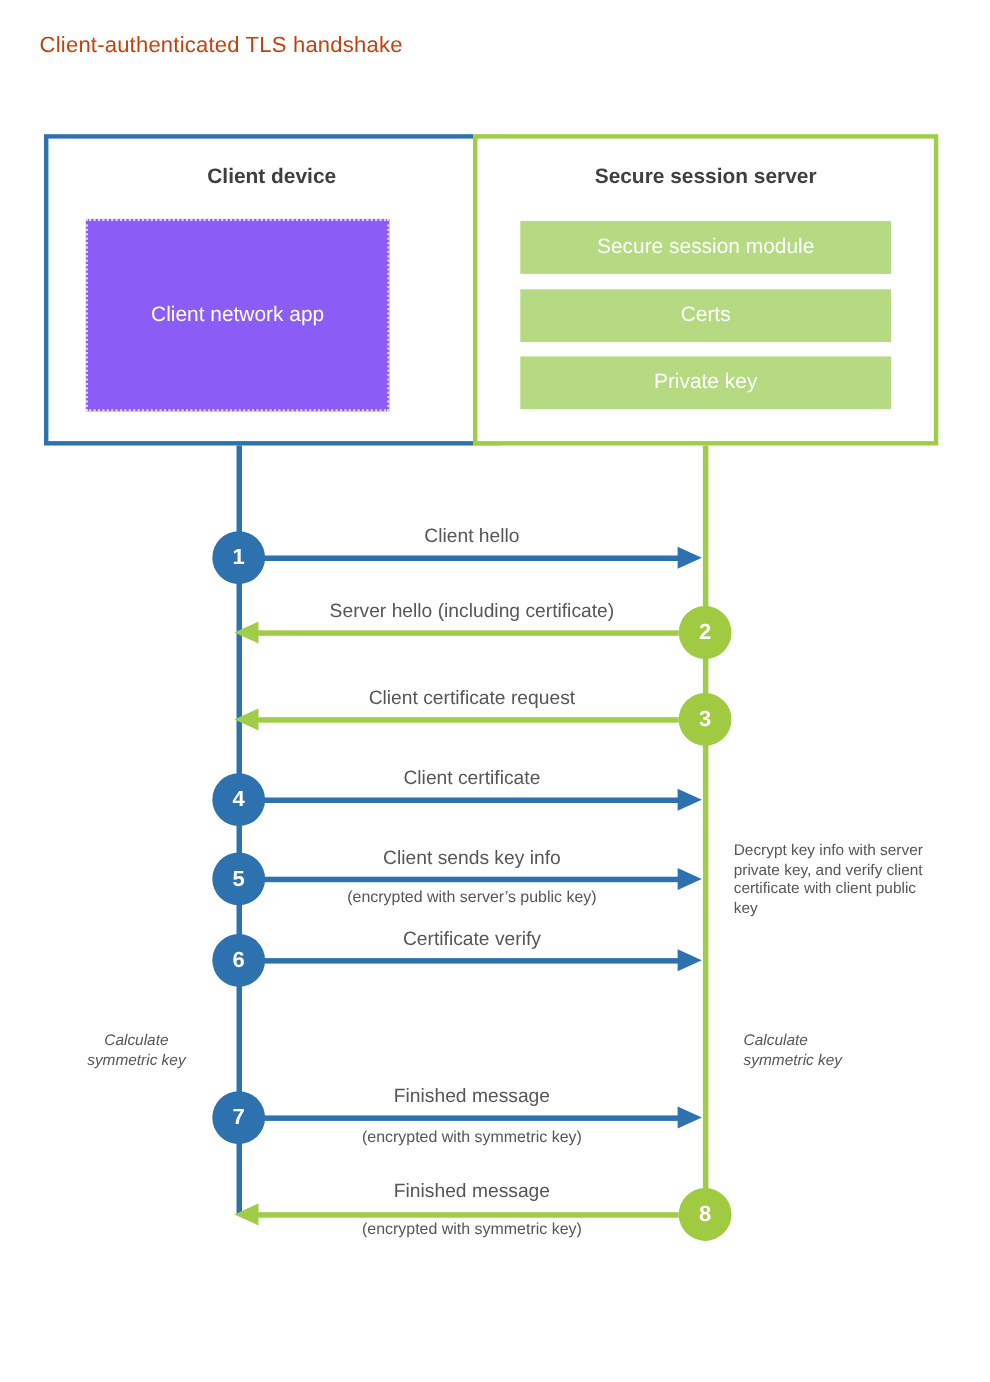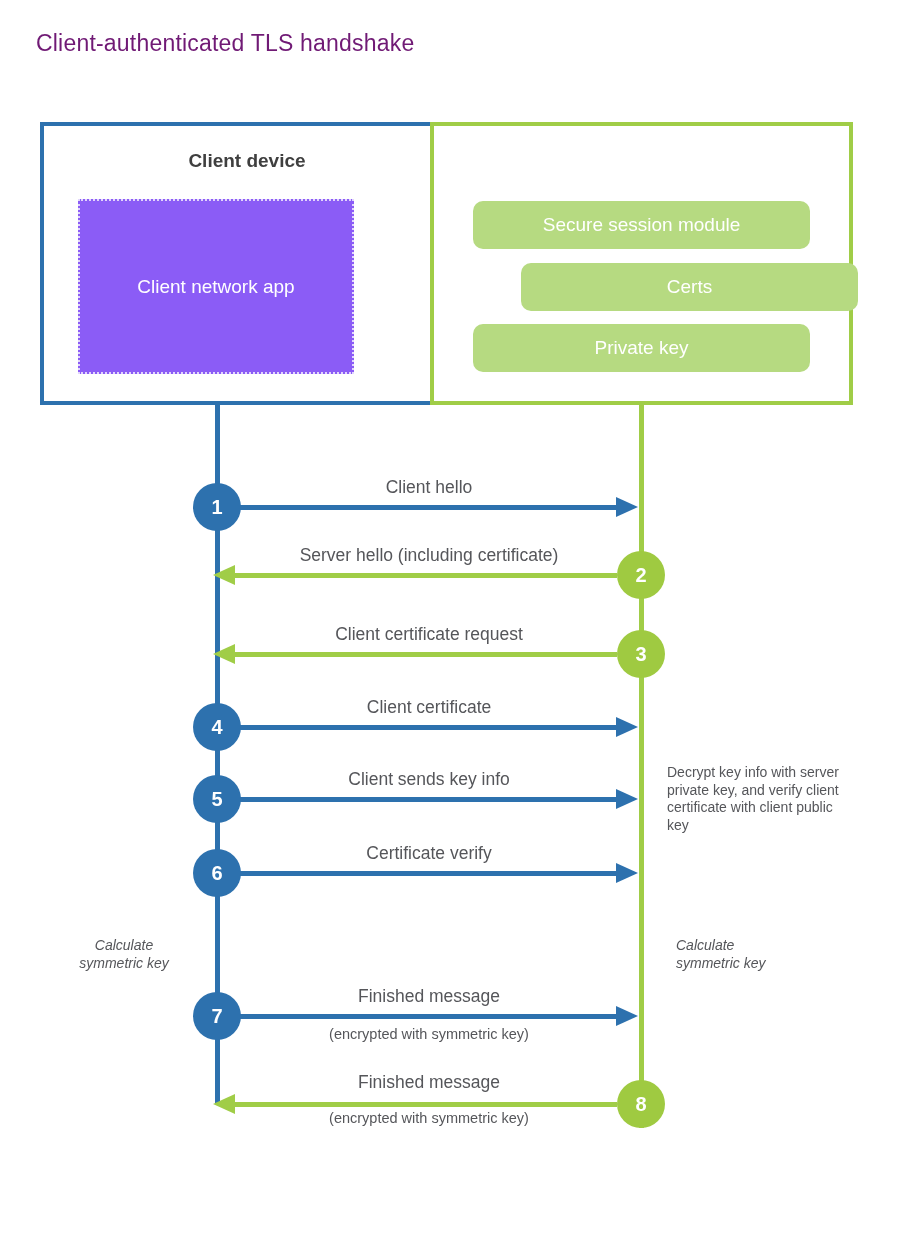--- a/index.html
+++ b/index.html
@@ -8,23 +8,23 @@
   .canvas {
     position: relative;
     width: 900px;
     height: 1256px;
     background: #ffffff;
     overflow: hidden;
   }
   .page-title {
     position: absolute;
     left: 36px; top: 30px;
-    font-size: 23px;
+    font-size: 20px;
     font-weight: 400;
-    color: #701a75;
+    color: #c2410c;
     letter-spacing: 0.2px;
   }
   
   .actor-box {
     position: absolute;
     top: 122px;
     height: 283px;
     background: #ffffff;
   }
   .client-box  { left: 40px;  width: 414px; border: 4px solid #2d71ae; }
@@ -55,24 +55,23 @@
   }
   .server-bar {
     position: absolute;
     left: 39px;
     width: 337px; height: 48px;
     background: #b6da81;
     color: #ffffff;
     font-size: 19px;
     display: flex; align-items: center; justify-content: center;
     text-align: center;
-    border-radius: 10px;
   }
   .bar-1 { top: 75px; }
-  .bar-2 { top: 137px; margin-left: 48px; }
+  .bar-2 { top: 137px; }
   .bar-3 { top: 198px; }
   
   .lifeline { position: absolute; top: 405px; width: 5px; }
   .lifeline.blue  { left: 215px; height: 699px; background: #2d71ae; }
   .lifeline.green { left: 639px; height: 723px; background: #a0cd47; }
   
   .step-circle {
     position: absolute;
     width: 48px; height: 48px;
     border-radius: 50%;
@@ -128,20 +127,21 @@
   <div class="page-title">Client-authenticated TLS handshake</div>
 
   <div class="actor-box client-box">
     <div class="actor-title">Client device</div>
     <div class="app-box">
       <span>Client network app</span>
     </div>
   </div>
 
   <div class="actor-box server-box">
+    <div class="actor-title">Secure session server</div>
     <div class="server-bar bar-1">Secure session module</div>
     <div class="server-bar bar-2">Certs</div>
     <div class="server-bar bar-3">Private key</div>
   </div>
 
   <div class="lifeline blue"></div>
   <div class="lifeline green"></div>
 
   <div class="msg-label" style="top:477px">Client hello</div>
   <div class="arrow right" style="top:497px">
@@ -170,20 +170,21 @@
       <div class="head"></div>
     </div>
   <div class="step-circle blue" style="top:703px">4</div>
 
   <div class="msg-label" style="top:769px">Client sends key info</div>
   <div class="arrow right" style="top:789px">
       <div class="shaft"></div>
       <div class="head"></div>
     </div>
   <div class="step-circle blue" style="top:775px">5</div>
+  <div class="msg-sub" style="top:808px">(encrypted with server’s public key)</div>
 
   <div class="msg-label" style="top:843px">Certificate verify</div>
   <div class="arrow right" style="top:863px">
       <div class="shaft"></div>
       <div class="head"></div>
     </div>
   <div class="step-circle blue" style="top:849px">6</div>
 
   <div class="side-note note-decrypt">Decrypt key info with server private key, and verify client certificate with client public key</div>
   <div class="side-note calc-note calc-left">Calculate

